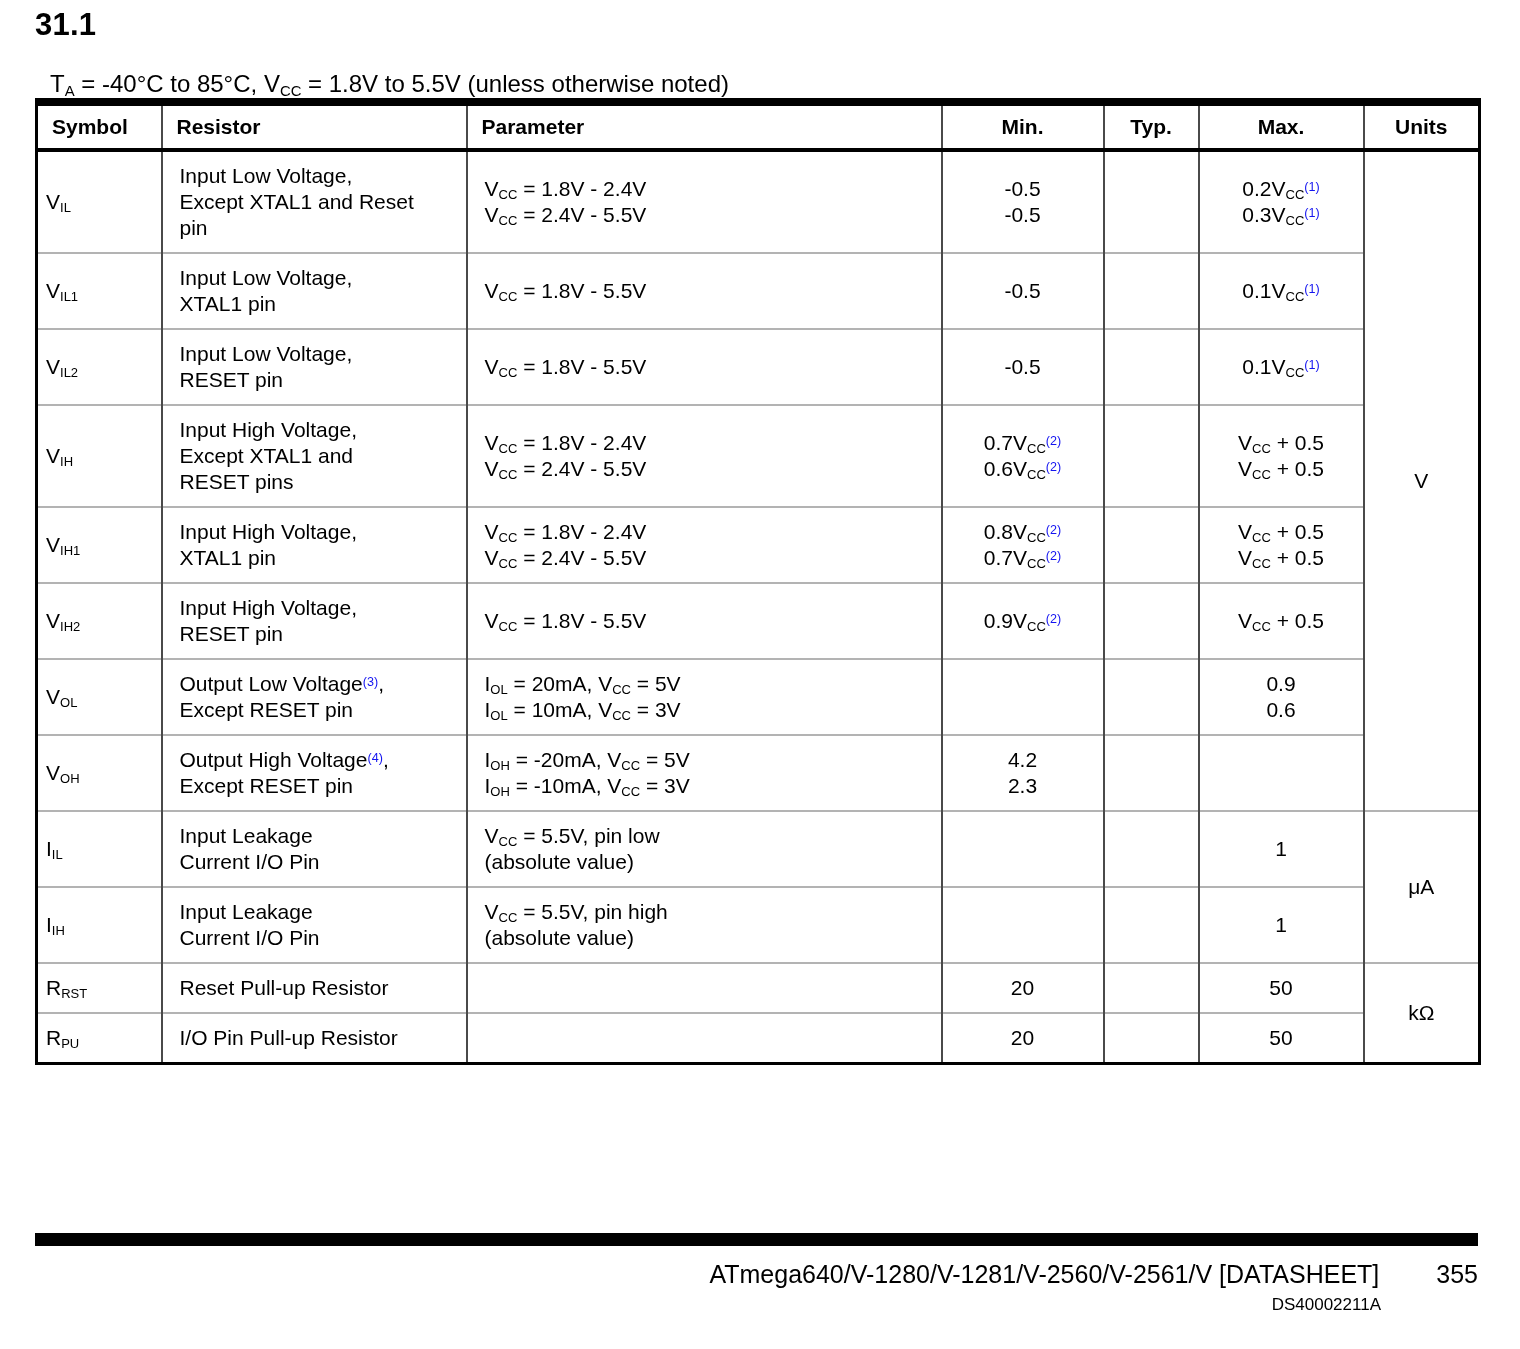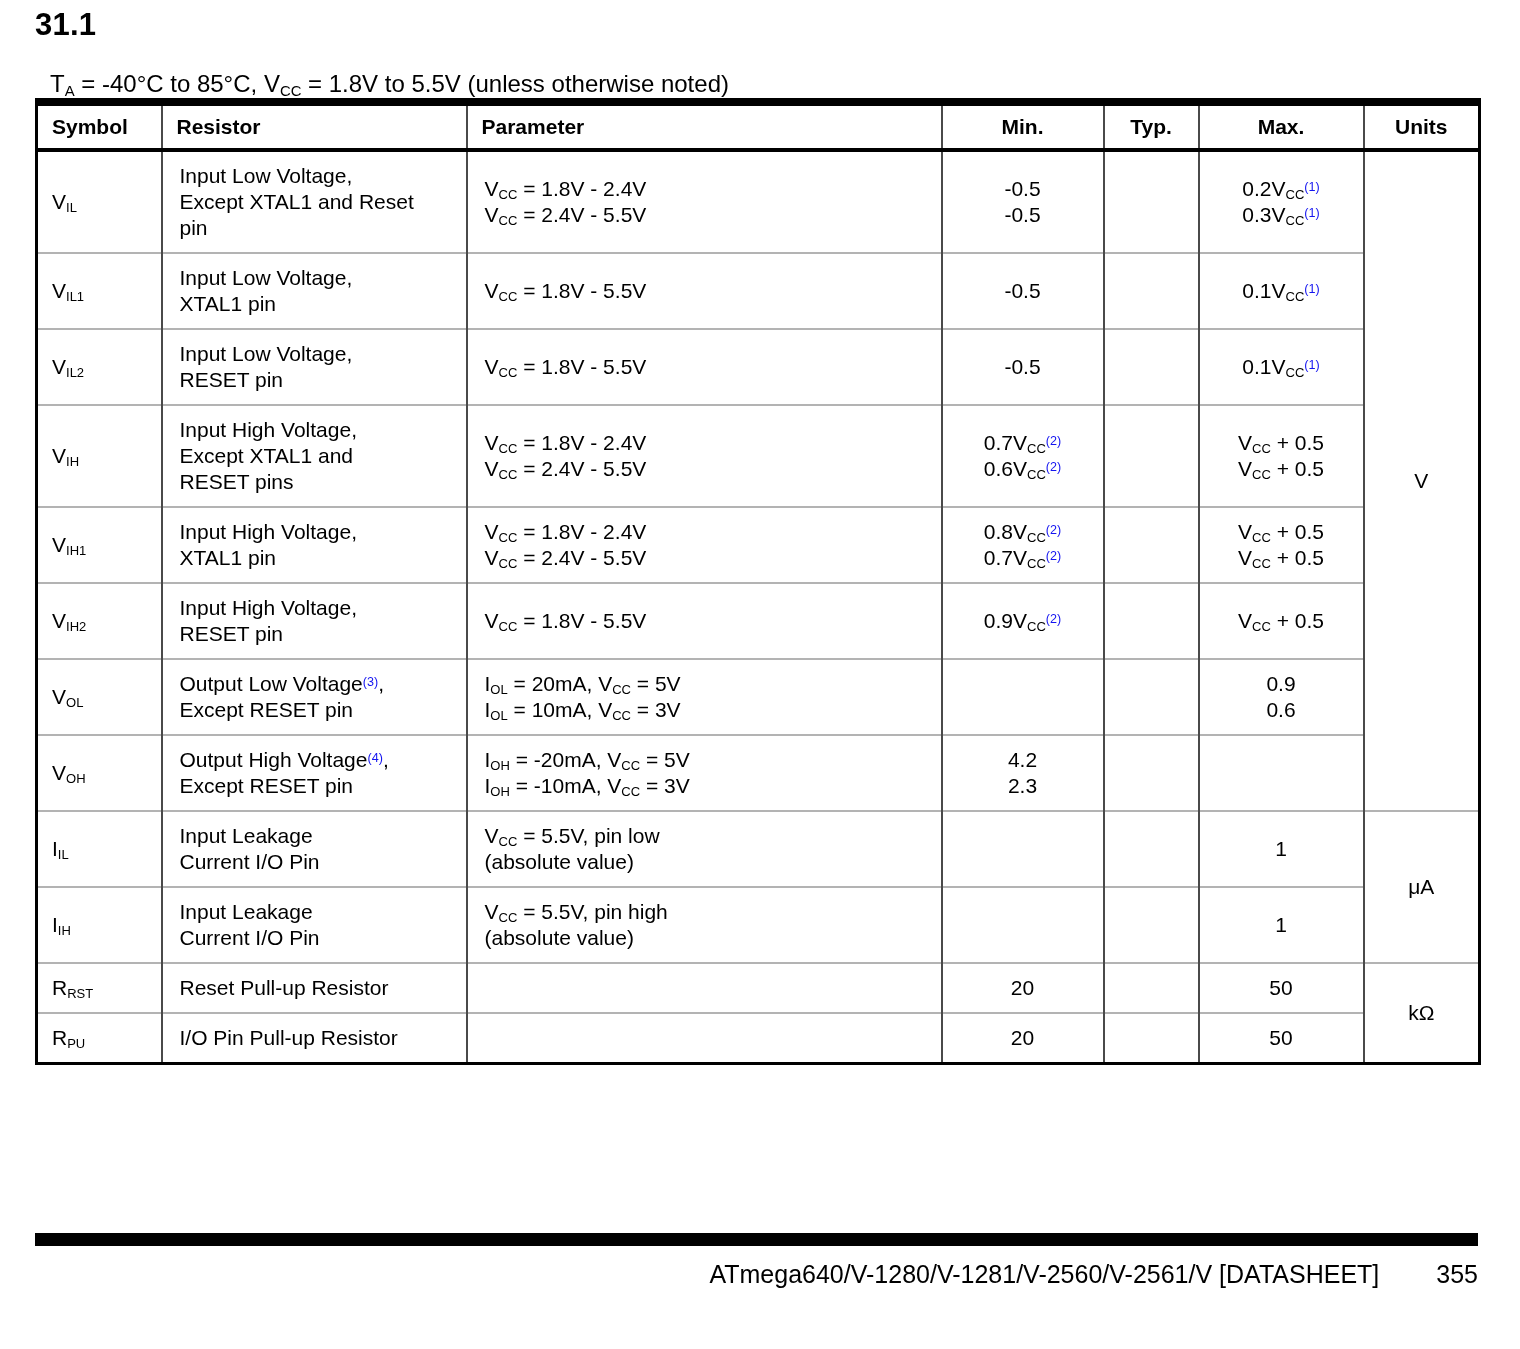--- a/index.html
+++ b/index.html
@@ -23,21 +23,21 @@
     border-top:8px solid #000; border-bottom:3px solid #000; }
   .dc-table th, .dc-table td { vertical-align:middle; line-height:26px; font-size:21px; }
   .dc-table th {
     font-weight:bold; padding:8px 14px; text-align:left;
     border-bottom:4px solid #000;
   }
   .dc-table th + th, .dc-table td + td { border-left:2px solid #4a4a4a; }
   .dc-table td { padding:11px 14px; border-top:2px solid #b3b3b3; }
   .dc-table th.c, .dc-table td.cell-min, .dc-table td.cell-typ,
   .dc-table td.cell-max, .dc-table td.cell-units { text-align:center; }
-  .dc-table td.cell-symbol { padding-left:14px; }
+  .dc-table td.cell-symbol { padding-left:8px; }
   .dc-table td.cell-parameter, .dc-table td.cell-condition { padding-left:17px; }
 
   sub.sub-text { font-size:0.62em; position:relative; top:0.26em; vertical-align:baseline; line-height:0; }
   sup.note-ref { font-size:0.60em; position:relative; top:-0.42em; vertical-align:baseline; line-height:0;
     color:var(--note-blue,#1414f0); cursor:pointer; }
 
   
   .footer { position:absolute; left:35px; top:1233px; width:1443px; }
   .footer-bar { height:13px; background:#000; }
   .footer-line1 { display:flex; justify-content:flex-end; align-items:flex-end; gap:57px;
@@ -180,13 +180,14 @@
   </table>
 
 </div>
 
 <div class="footer">
   <div class="footer-bar"></div>
   <div class="footer-line1">
     <span>ATmega640/V-1280/V-1281/V-2560/V-2561/V [DATASHEET]</span>
     <span>355</span>
   </div>
+  <div class="footer-line2">DS40002211A</div>
 </div>
 
 </body></html>

